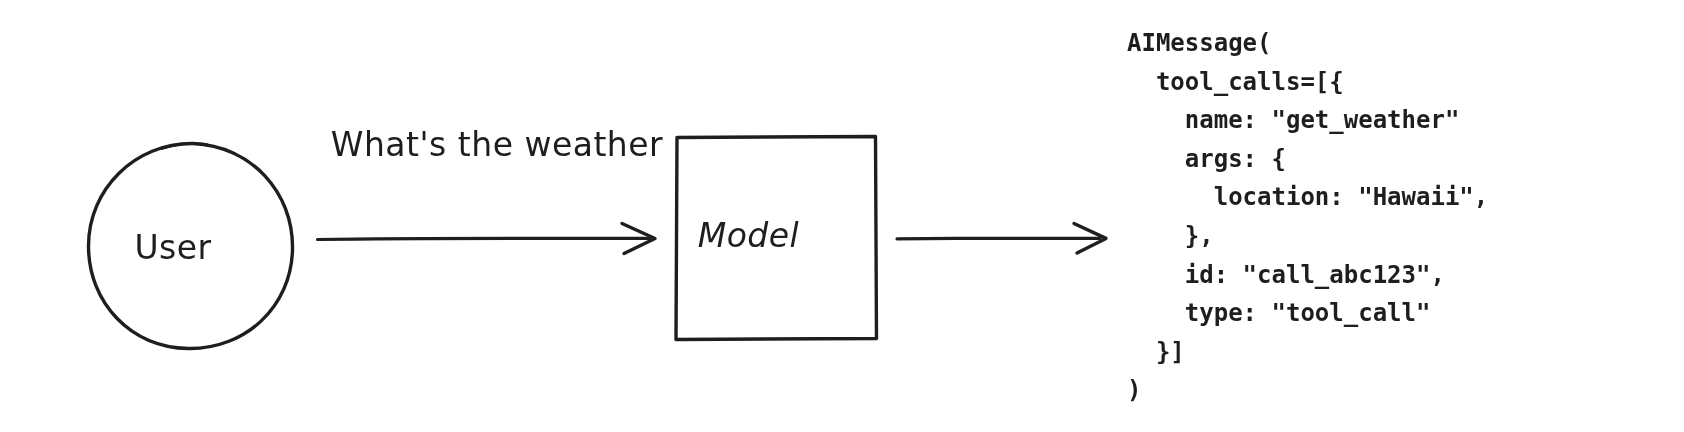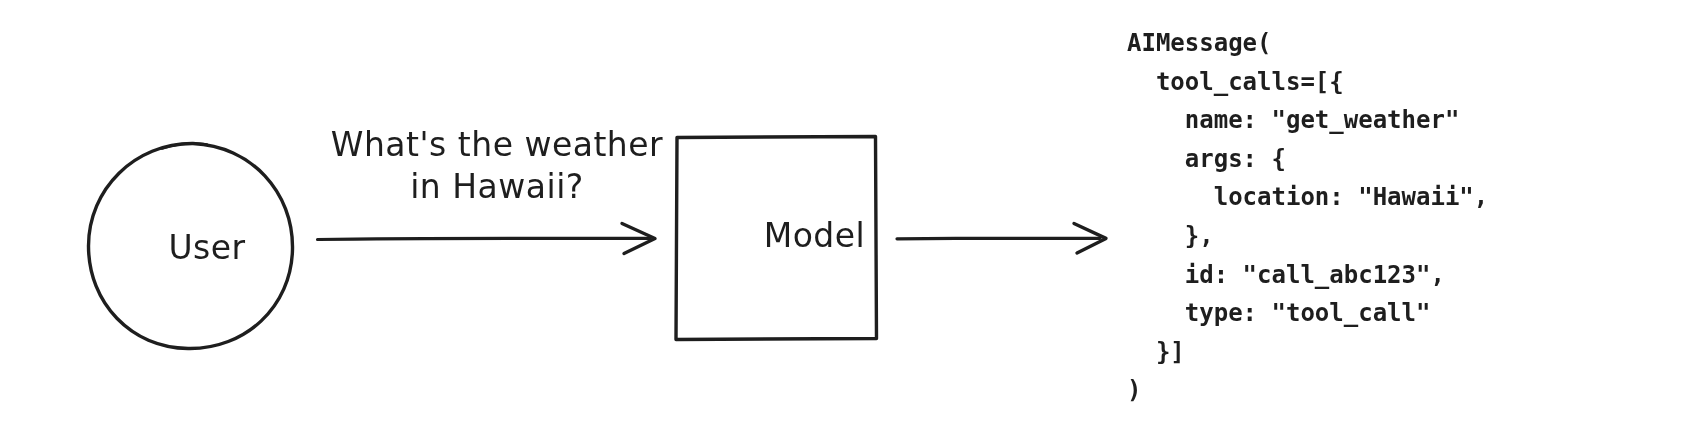--- a/index.html
+++ b/index.html
@@ -27,30 +27,31 @@
     position: absolute;
     display: flex;
     align-items: center;
     justify-content: center;
     font-size: 33px;
     line-height: 1;
     color: #1e1e1e;
     letter-spacing: 0.5px;
   }
   .user-label {
-    left: 104px;
+    left: 70px;
     top: 144px;
     width: 206px;
     height: 206px;
   }
   .model-label {
-    left: 709px;
+    left: 643px;
     top: 133px;
     width: 211px;
     height: 205px;
+    font-style: italic;
   }
   .message-text {
     position: absolute;
     left: 317px;
     top: 124px;
     width: 360px;
     text-align: center;
     font-size: 33px;
     line-height: 42px;
     color: #1e1e1e;
@@ -94,21 +95,20 @@
       <path stroke-width="3.4" d="M 1074 223.5 L 1106 238.4 L 1077 253"></path>
     </g>
   </svg>
 
   <div class="node-label user-label">User</div>
 
   <div class="node-label model-label">Model</div>
 
   <div class="message-text">
     <div>What's the weather</div>
-    <div>in Hawaii?</div>
   </div>
 
   <div class="code-block">
     <div class="code-line">AIMessage(</div>
     <div class="code-line">  tool_calls=[{</div>
     <div class="code-line">    name: "get_weather"</div>
     <div class="code-line">    args: {</div>
     <div class="code-line">      location: "Hawaii",</div>
     <div class="code-line">    },</div>
     <div class="code-line">    id: "call_abc123",</div>

